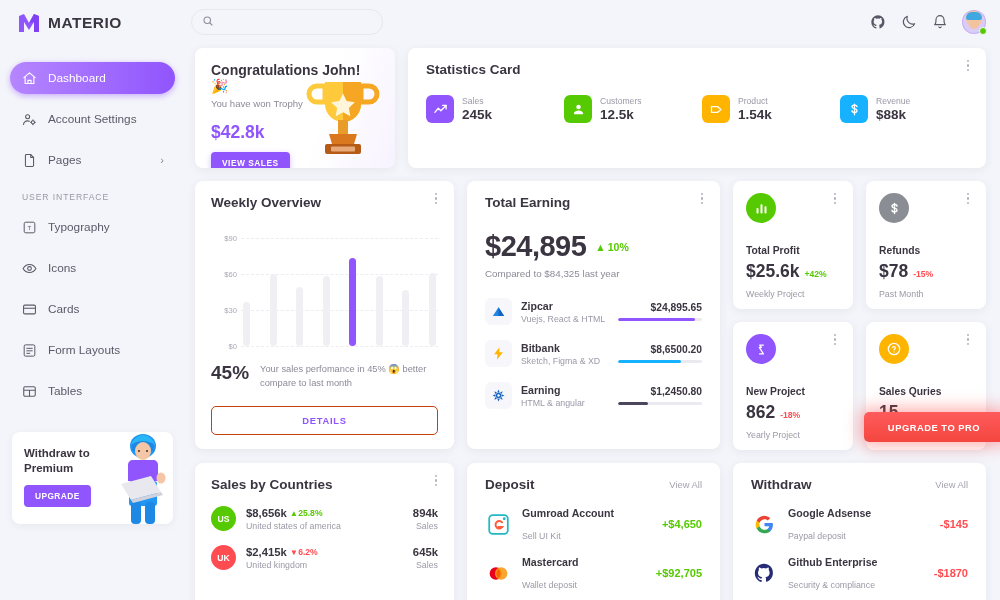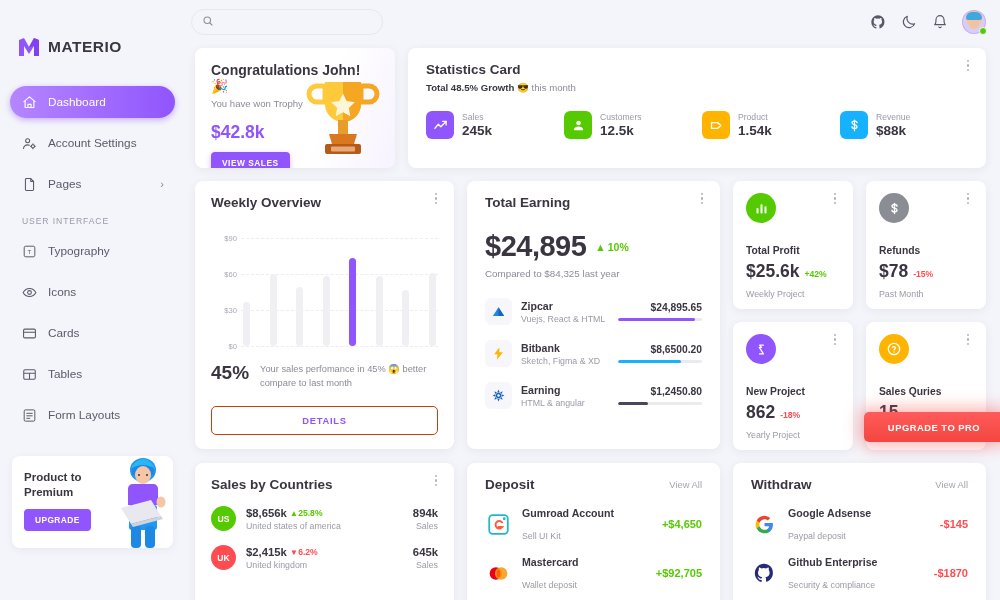--- a/index.html
+++ b/index.html
@@ -13,21 +13,20 @@
   .app { display: flex; width: 1000px; height: 600px; }
 
   
   .sidebar {
     width: 185px; height: 564px;
     background: #F4F5FA;
     display: flex; flex-direction: column;
     flex-shrink: 0;
     position: relative;
     z-index: 5;
-    margin-top: 24px;
   }
   .brand { display: flex; align-items: center; gap: 8px; padding: 13px 0 13px 18px; }
   .brand-logo { width: 22px; height: 20px; }
   .brand-name {
     font-size: 15.5px; font-weight: 700; letter-spacing: .5px; color: #3A3541;
   }
   .nav { margin-top: 12px; padding: 4px 10px; }
   .nav-item {
     display: flex; align-items: center; gap: 11px;
     height: 32px; padding: 0 11px; margin-bottom: 9px;
@@ -311,41 +310,41 @@
           <svg viewBox="0 0 24 24" width="15" height="15" fill="none" stroke="currentColor" stroke-width="1.7">
               <rect x="2.5" y="5" width="19" height="14" rx="2"></rect>
               <path d="M2.5 10h19"></path>
             </svg>
         </span>
         <span class="nav-label">Cards</span>
       </div>
 
       <div class="nav-item">
         <span class="nav-icon">
+          <svg viewBox="0 0 24 24" width="15" height="15" fill="none" stroke="currentColor" stroke-width="1.6">
+              <rect x="3.5" y="3" width="17" height="18" rx="2"></rect>
+              <path d="M7 8.5h10M7 12.5h10M7 16.5h6"></path>
+            </svg>
+        </span>
+        <span class="nav-label">Form Layouts</span>
+      </div>
+
+      <div class="nav-item">
+        <span class="nav-icon">
           <svg viewBox="0 0 24 24" width="15" height="15" fill="none" stroke="currentColor" stroke-width="1.7">
               <rect x="2.8" y="4.5" width="18.4" height="15" rx="2"></rect>
               <path d="M2.8 10h18.4M12 10v9.5"></path>
             </svg>
         </span>
         <span class="nav-label">Tables</span>
       </div>
-
-      <div class="nav-item">
-        <span class="nav-icon">
-          <svg viewBox="0 0 24 24" width="15" height="15" fill="none" stroke="currentColor" stroke-width="1.6">
-              <rect x="3.5" y="3" width="17" height="18" rx="2"></rect>
-              <path d="M7 8.5h10M7 12.5h10M7 16.5h6"></path>
-            </svg>
-        </span>
-        <span class="nav-label">Form Layouts</span>
-      </div>
     </nav>
 
     <div class="upsell">
-      <div class="upsell-title">Product to Premium</div>
+      <div class="upsell-title">Withdraw to Premium</div>
       <button class="upsell-btn">UPGRADE</button>
       <span class="upsell-art">
         <svg viewBox="0 0 58 92" width="58" height="92">
           <ellipse cx="30" cy="14" rx="13" ry="12" fill="#2196F3"></ellipse>
           <path d="M19 14c0-7 5-11 11-11s11 4 11 11v5H19z" fill="#1E88E5"></path>
           <ellipse cx="30" cy="19" rx="8" ry="9" fill="#F5C6A5"></ellipse>
           <path d="M18 13c2-7 8-10 12-10s10 3 12 10c-4-3-8-4-12-4s-8 1-12 4z" fill="#29B6F6"></path>
           <circle cx="26" cy="19" r="1.1" fill="#4b3b2f"></circle>
             <circle cx="34" cy="19" r="1.1" fill="#4b3b2f"></circle>
           <path d="M20 28h20c3 0 5 2 5 5v16H15V33c0-3 2-5 5-5z" fill="#9055FD"></path>
@@ -424,25 +423,20 @@
           </span>
         </section>
 
         <section class="card stats">
           <div class="dots">
               <i></i>
               <i></i>
               <i></i>
             </div>
           <div class="card-title">Statistics Card</div>
-          <div class="sub">
-            <b>Total 48.5% Growth</b>
-            <span>😎</span>
-            <span>this month</span>
-          </div>
           <div class="stat-items">
 
             <div class="stat-item">
               <span class="stat-ico" style="background:#9055FD">
                 <svg viewBox="0 0 24 24" width="15" height="15" fill="none" stroke="#fff" stroke-width="2.1" stroke-linecap="round" stroke-linejoin="round">
                     <path d="M3 16.5 8.5 10l4 4L21 5.5"></path>
                     <path d="M15.5 5.5H21V11"></path>
                   </svg>
               </span>
               <div>

